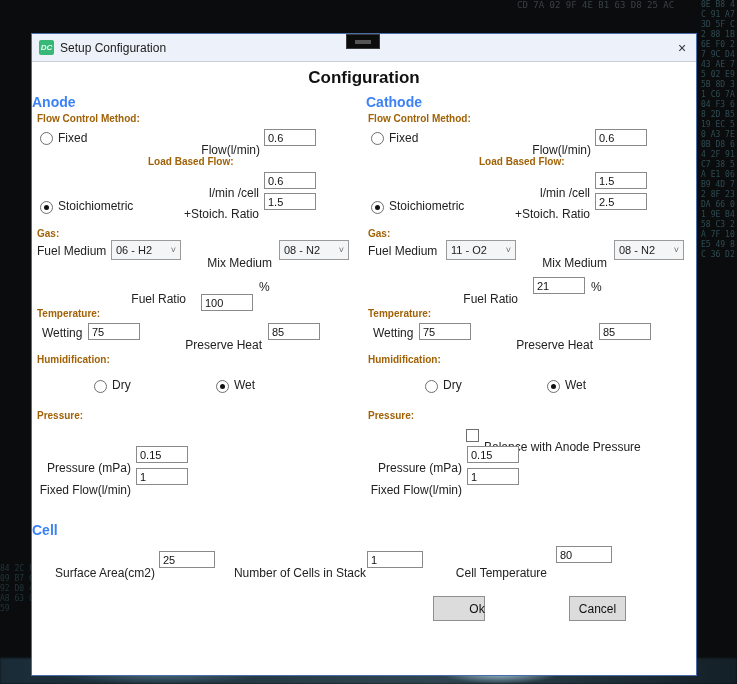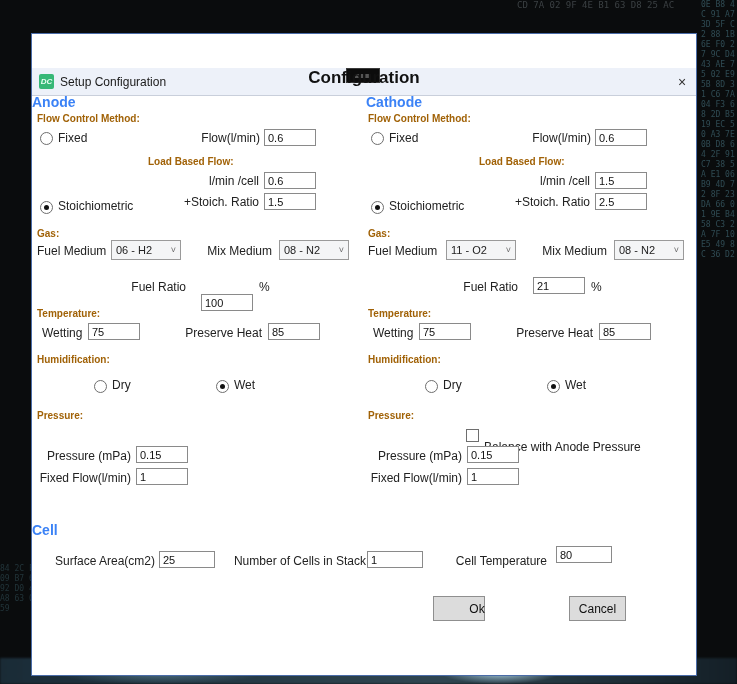--- a/index.html
+++ b/index.html
@@ -28,21 +28,21 @@
     background:radial-gradient(ellipse at center, rgba(120,170,200,.4), rgba(120,170,200,0) 70%); }
   .bg-bl { left:0; bottom:0; width:60px; height:120px; opacity:.5; }
 
   
   .dialog {
     position:absolute; left:31px; top:33px; width:666px; height:643px;
     background:#ffffff; border:1px solid #4a6ca8;
   }
   .titlebar {
     position:absolute; left:0; top:0; width:100%; height:28px;
-    background:#edf1f9; border-bottom:1px solid #c9cfdb;margin-top:34px;
+    background:#edf1f9; border-bottom:1px solid #c9cfdb;
   }
   .app-icon {
     position:absolute; left:7px; top:6px; width:15px; height:15px;
     background:#37b877; border-radius:2px; color:#eafff3;
     font-size:8px; font-weight:bold; font-style:italic;
     display:flex; align-items:center; justify-content:center;
   }
   .win-title { position:absolute; left:28px; top:0; height:28px; line-height:28px; font-size:12px; color:#1a1a1a; }
   .notch {
     position:absolute; left:314px; top:0; width:34px; height:15px;
@@ -57,21 +57,21 @@
   }
 
   .heading { position:absolute; left:0; top:34px; width:100%; text-align:center;
     font-size:17px; font-weight:bold; color:#111; }
   .col-head { position:absolute; top:60px; font-size:14px; font-weight:bold; color:#3b82f6; }
   .col-head.a { left:0; width:334px; }
   .col-head.c { left:334px; width:332px; }
 
   .b { position:absolute; font-size:10px; font-weight:bold; color:#a16207; white-space:nowrap; }
   .t { position:absolute; font-size:12px; color:#222; white-space:nowrap; }
-  .rt { text-align:right; }
+  .rt { text-align:right;margin-top:12px; }
   .inp {
     position:absolute; height:17px; width:52px; border:1px solid #8a8a8a;
     font-family:"Liberation Sans", sans-serif; font-size:11px; color:#111;
     padding:0 3px; background:#fff; outline:none;
   }
   .dd {
     position:absolute; width:70px; height:20px; background:#f4f5f6;
     border:1px solid #9a9a9a; display:flex; align-items:center;
     justify-content:space-between; padding:0 4px; font-size:11px; color:#222;gap:14px;
   }

